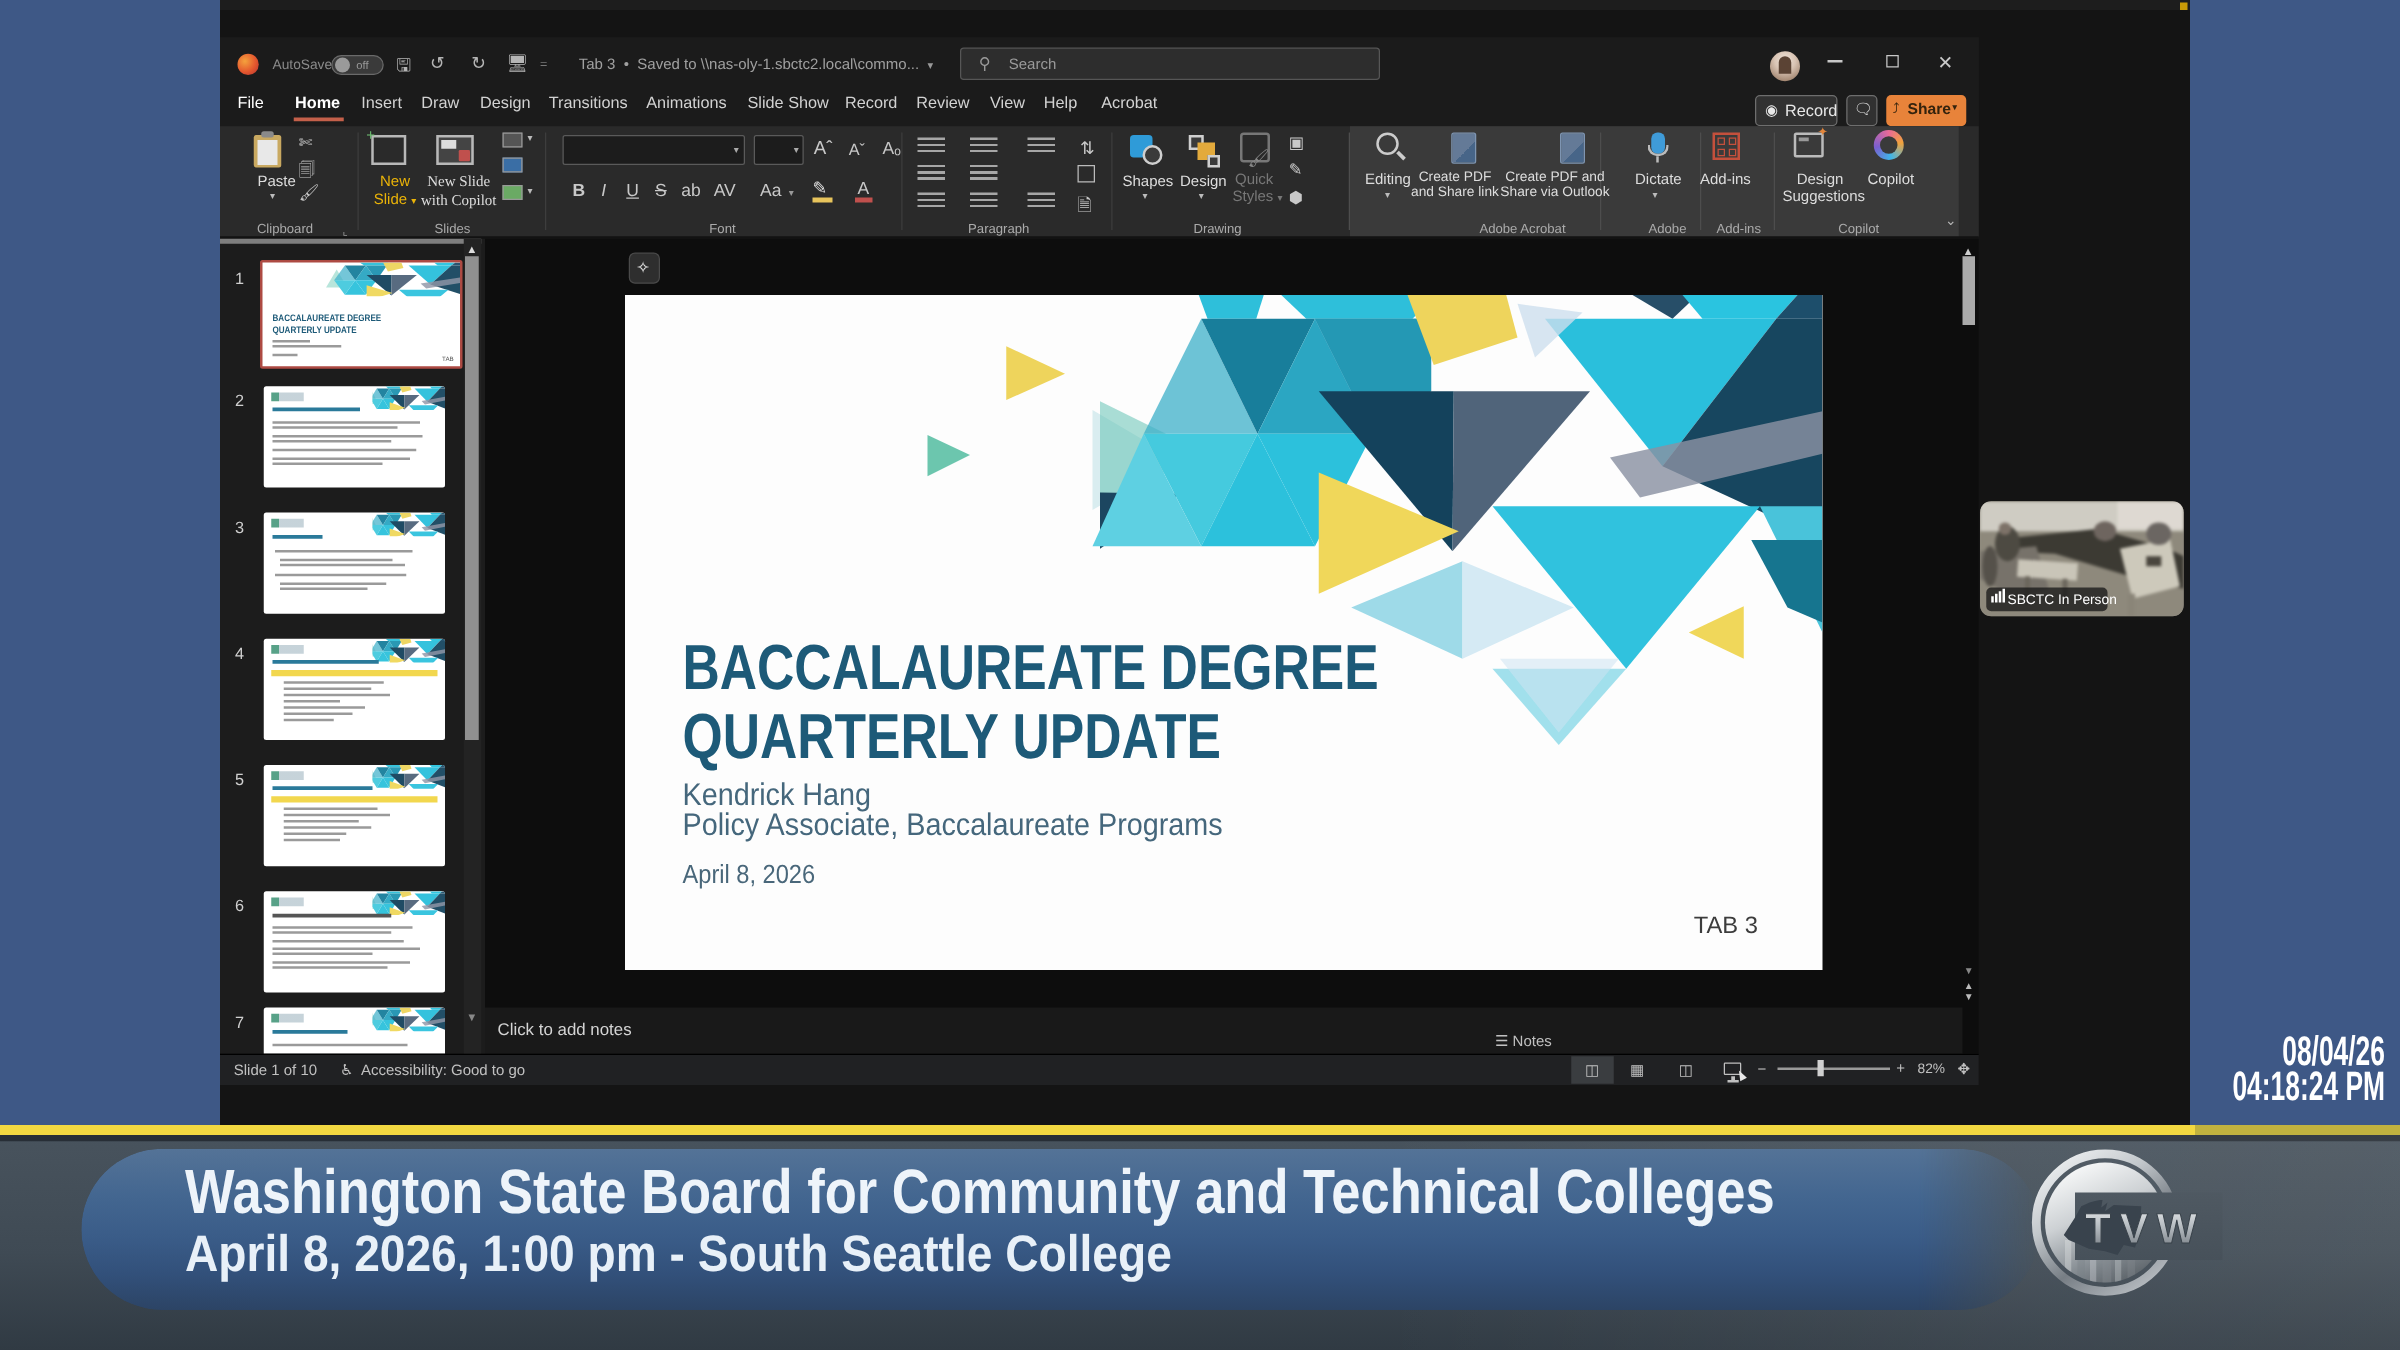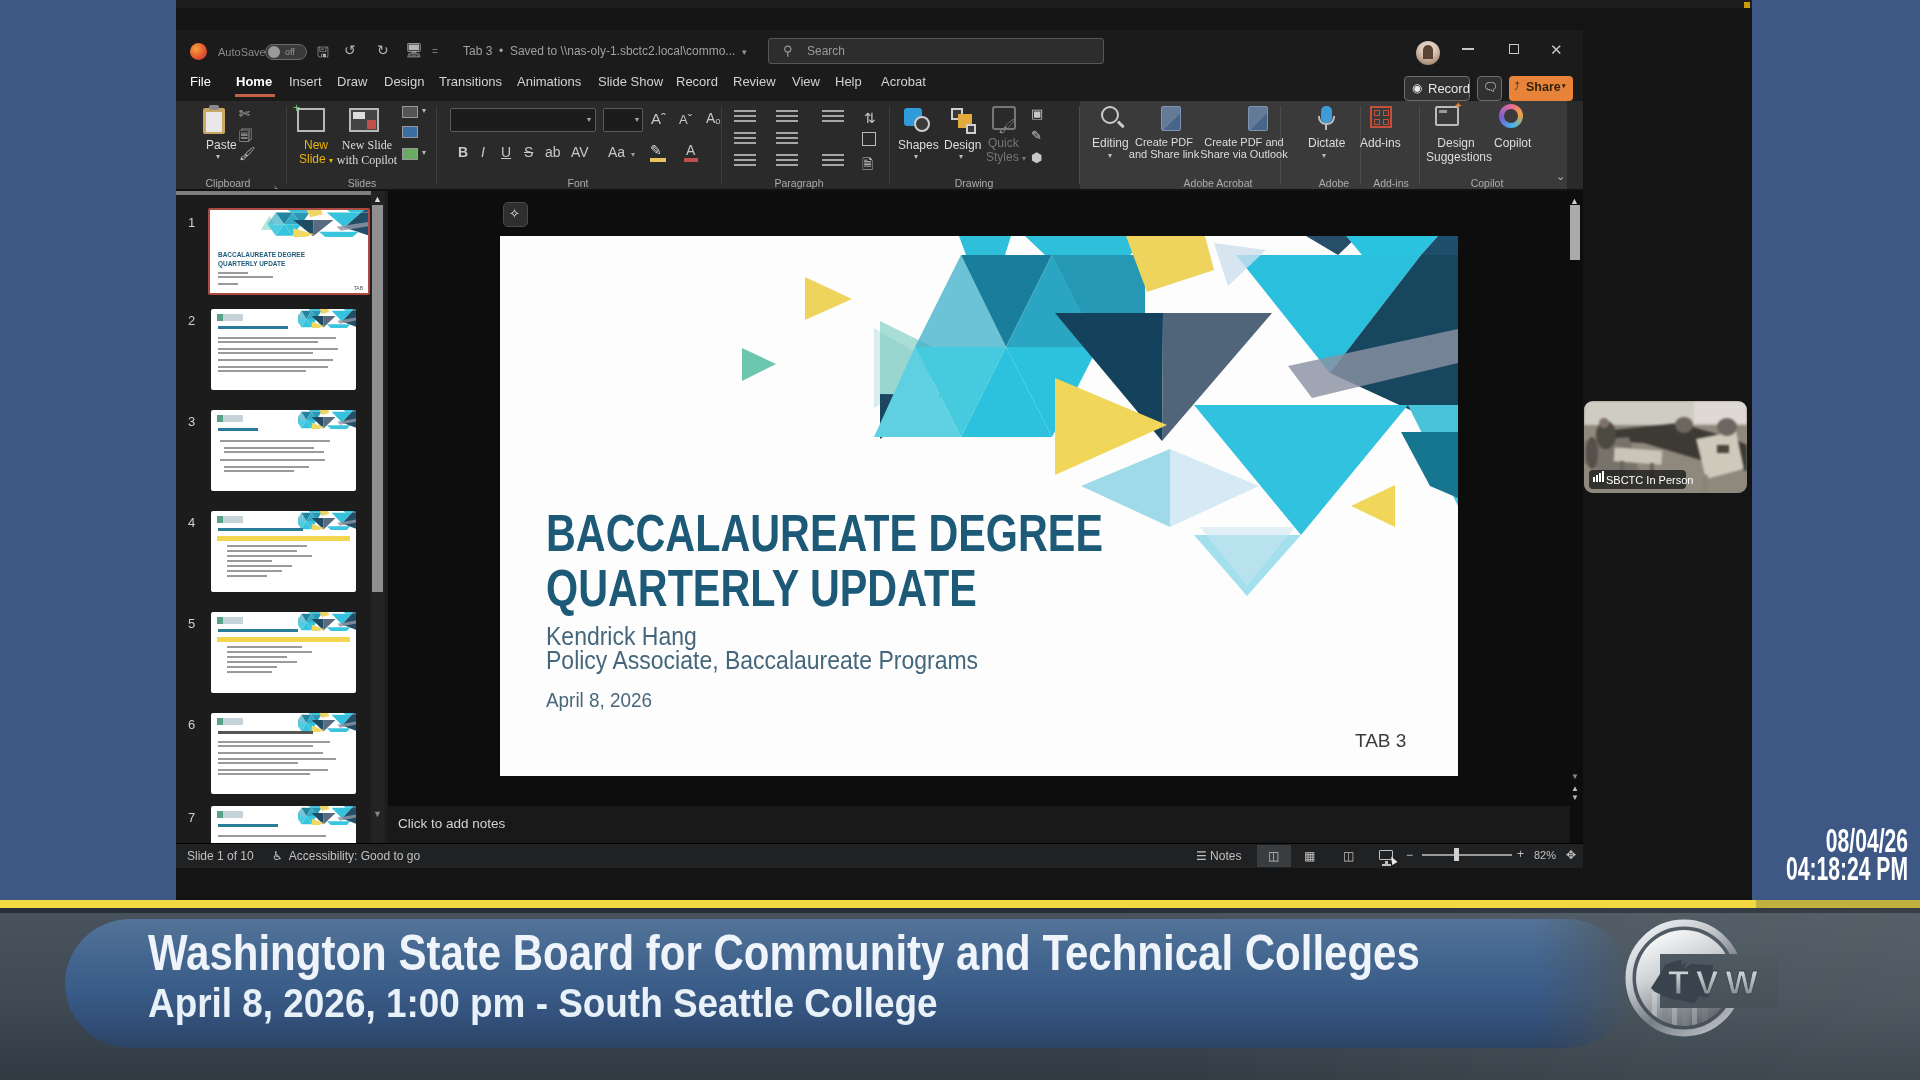--- a/index.html
+++ b/index.html
@@ -427,21 +427,21 @@
       <div class="abs" style="left:46px;top:452px;color:#49677a;font-size:21px;transform:scaleX(0.9);transform-origin:0 0;">April 8, 2026</div>
       <div class="abs" style="left:855px;top:494px;color:#3c3c3c;font-size:19px;">TAB 3</div>
     </div>
 
     <div class="abs" style="left:212px;top:776px;width:1182px;height:37px;background:#191919;"></div>
     <div class="abs" style="left:222px;top:786px;color:#d4d4d4;font-size:13.5px;">Click to add notes</div>
 
     <div class="abs" style="left:0;top:813px;width:1407px;height:25px;background:#202123;border-top:1px solid #000;"></div>
     <div class="abs sbar" style="left:11px;top:819px;">Slide 1 of 10</div>
     <div class="abs sbar" style="left:96px;top:819px;">♿︎&nbsp; Accessibility: Good to go</div>
-    <div class="abs sbar" style="left:1020px;top:819px;">☰&nbsp;Notes</div>
+    <div class="abs sbar" style="left:1020px;top:796px;">☰&nbsp;Notes</div>
     <div class="abs" style="left:1081px;top:815px;width:34px;height:22px;background:#3a3d40;"></div>
     <div class="abs sbar" style="left:1092px;top:819px;">◫</div>
     <div class="abs sbar" style="left:1128px;top:819px;">▦</div>
     <div class="abs sbar" style="left:1167px;top:819px;">◫</div>
     <div class="abs" style="left:1203px;top:820px;width:14px;height:10px;border:1.5px solid #c0c0c0;border-radius:1px;"></div>
     <div class="abs" style="left:1209px;top:831px;width:3px;height:3px;background:#c0c0c0;"></div>
     <div class="abs" style="left:1206px;top:834px;width:9px;height:1.5px;background:#c0c0c0;"></div>
     <div class="abs" style="left:1214px;top:826px;width:0;height:0;border-left:3px solid transparent;border-right:3px solid transparent;border-bottom:8px solid #e8e8e8;transform:rotate(-28deg);"></div>
     <div class="abs sbar" style="left:1230px;top:818px;">−</div>
     <div class="abs" style="left:1246px;top:824px;width:90px;height:2px;background:#9a9a9a;"></div>

